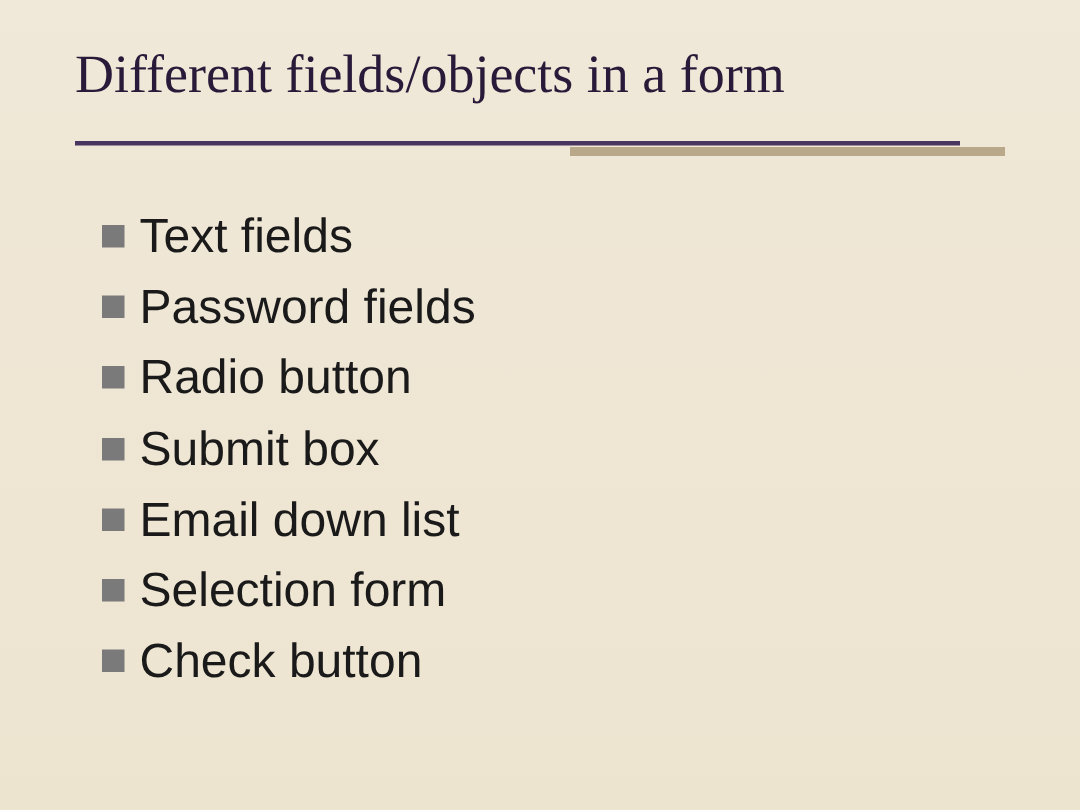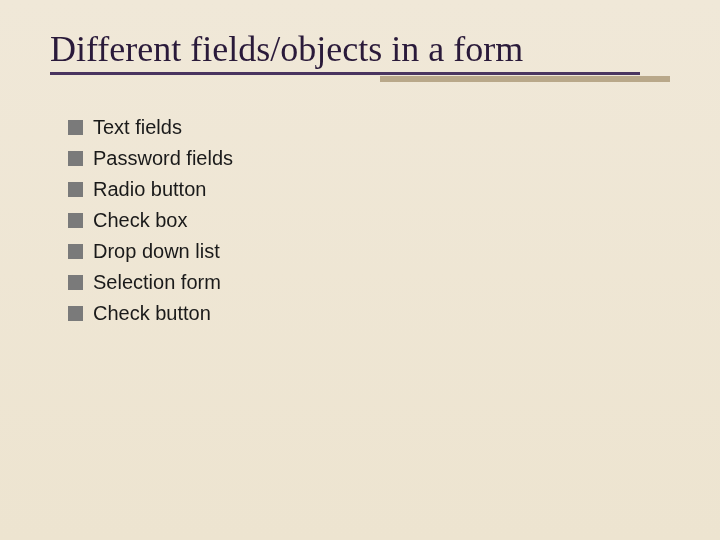--- a/index.html
+++ b/index.html
@@ -15,21 +15,21 @@
       width: 100%;
       height: 100%;
       padding: 28px 50px 40px 50px;
       position: relative;
     }
     .title {
       font-family: "Times New Roman", Times, serif;
       font-size: 36px;
       color: #2a1a3a;
       font-weight: normal;
-      margin-bottom: 2px;
+      margin-bottom: 24px;
     }
     .underline-group {
       position: relative;
       height: 8px;
       margin-bottom: 34px;
       width: 100%;
     }
     .underline-main {
       position: absolute;
       left: 0;
@@ -47,21 +47,21 @@
       background: #b9a88a;
     }
     .list {
       list-style: none;
       padding-left: 18px;
     }
     .list-item {
       display: flex;
       align-items: center;
       margin-bottom: 4px;
-      font-size: 20px;
+      font-size: 32px;
       color: #1a1a1a;
       line-height: 1.35;
     }
     .bullet {
       width: 15px;
       height: 15px;
       background: #7a7a7a;
       margin-right: 10px;
       flex-shrink: 0;
     }
@@ -83,25 +83,25 @@
     <li class="list-item">
       <span class="bullet"></span>
       <span>Password fields</span>
     </li>
     <li class="list-item">
       <span class="bullet"></span>
       <span>Radio button</span>
     </li>
     <li class="list-item">
       <span class="bullet"></span>
-      <span>Check box</span>
+      <span>Submit box</span>
     </li>
     <li class="list-item">
       <span class="bullet"></span>
-      <span>Drop down list</span>
+      <span>Email down list</span>
     </li>
     <li class="list-item">
       <span class="bullet"></span>
       <span>Selection form</span>
     </li>
     <li class="list-item">
       <span class="bullet"></span>
       <span>Check button</span>
     </li>
   </ul>

